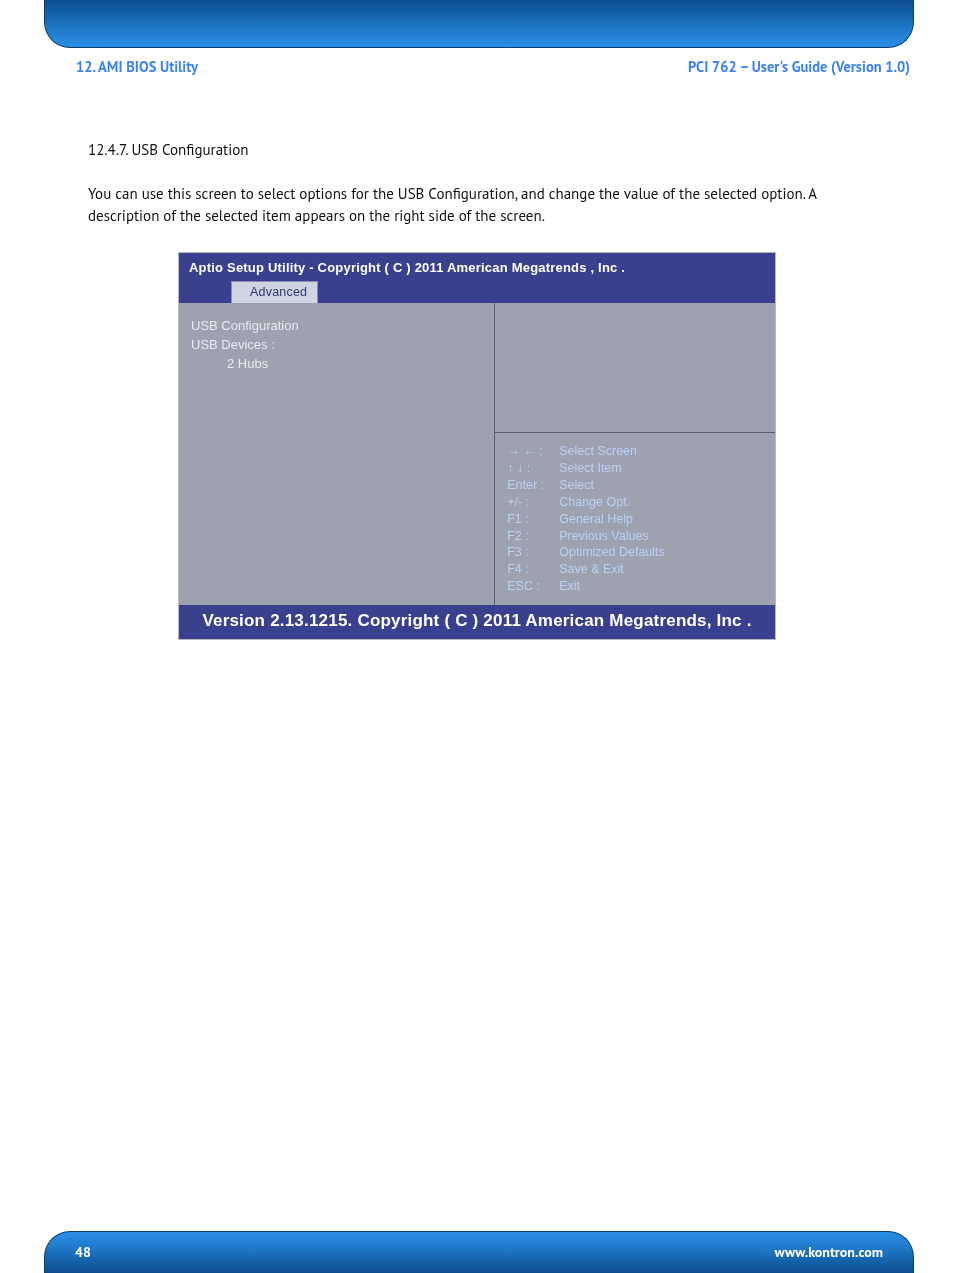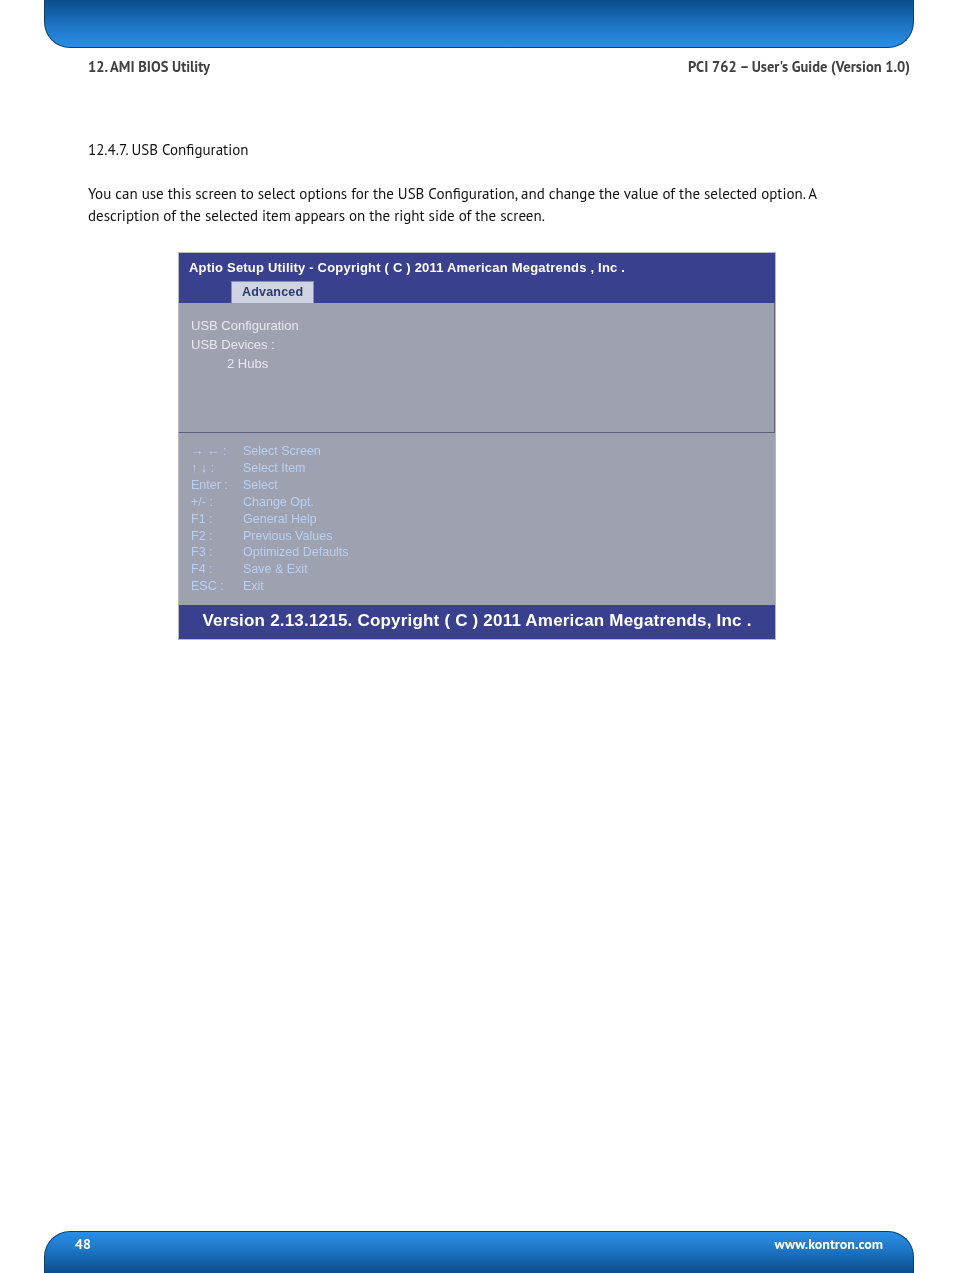--- a/index.html
+++ b/index.html
@@ -8,44 +8,44 @@
 
   
   .topbar {
     position: absolute; left: 44px; top: 0; width: 870px; height: 48px;
     background: linear-gradient(to bottom, #0a4d8c 0%, #1f78c8 60%, #2a8fe6 100%);
     border-bottom-left-radius: 26px; border-bottom-right-radius: 26px;
     border: 1px solid #0a3f72; border-top: none;
   }
 
   
-  .hdr { position: absolute; left: 88px; right: 44px; top: 57px; display: flex; justify-content: space-between; font-weight: 700; font-size: 14.5px; color: #404040; }
+  .hdr { position: absolute; left: 76px; right: 44px; top: 57px; display: flex; justify-content: space-between; font-weight: 700; font-size: 14.5px; color: #3b82f6; }
 
   
   .content { position: absolute; left: 88px; right: 88px; top: 140px; }
   .sect-title { font-weight: 400; font-size: 15px; color: #111; margin-bottom: 22px; }
   .body-text { font-size: 15px; line-height: 1.45; color: #111; margin-top: 24px; }
 
   
   .bios-wrap { position: absolute; left: 178px; top: 252px; width: 598px; }
   .bios {
     width: 598px; border: 1px solid #b8b8c0; background: #9ea1b0;
     font-family: "Arial", "Helvetica", sans-serif;
   }
   .bios .titlebar {
     background: #39418f; color: #fff; font-weight: 700; font-size: 13px;
     padding: 7px 10px 0 10px; letter-spacing: .2px;
   }
   .bios .titlebar .tabrow { margin-top: 6px; padding-left: 42px; }
   .bios .tab {
-    display: inline-block; background: #cfd4e3; color: #2a3a6e; font-weight: 700;
-    border: 1px solid #8a8fb0; border-bottom: none; padding: 3px 10px 4px 10px;
+    display: inline-block; background: #cfd4e3; color: #2a3a6e; font-weight: 400;
+    border: 1px solid #8a8fb0; border-bottom: none; padding: 3px 10px 4px 18px;
     font-size: 12.5px;
   }
-  .bios .body { display: flex; height: 302px; background: #9ea1b0; flex-direction: column; }
+  .bios .body { display: flex; height: 302px; background: #9ea1b0; }
   .bios .left {
     flex: 1.02; border-right: 1px solid #5b5f78; padding: 14px 12px 10px 12px;
     color: #e6e8f2; font-size: 13px; line-height: 1.45;
   }
   .bios .left .dev { }
   .bios .left .hubs { padding-left: 36px; }
   .bios .right {
     flex: 0.98; display: flex; flex-direction: column;
   }
   .bios .right .spacer { flex: 1; border-bottom: 1px solid #5b5f78; }
@@ -58,22 +58,22 @@
     background: #39418f; color: #fff; font-weight: 700; font-size: 17px;
     text-align: center; padding: 6px 4px 8px 4px; letter-spacing: .2px;
   }
 
   
   .bottombar {
     position: absolute; left: 44px; bottom: 0; width: 870px; height: 42px;
     background: linear-gradient(to bottom, #2a8fe6 0%, #1f78c8 40%, #0a4d8c 100%);
     border-top-left-radius: 26px; border-top-right-radius: 26px;
     border: 1px solid #0a3f72; border-bottom: none;
-    display: flex; align-items: flex-start; justify-content: space-between;
-    padding: 3px 30px; color: #fff; font-weight: 700; font-size: 14px;
+    display: flex; align-items: flex-end; justify-content: space-between;
+    padding: 12px 30px; color: #fff; font-weight: 700; font-size: 14px;
   }
 </style>
 </head>
 <body>
 
 <div class="page">
 
   <div class="topbar"></div>
 
   <div class="hdr">

